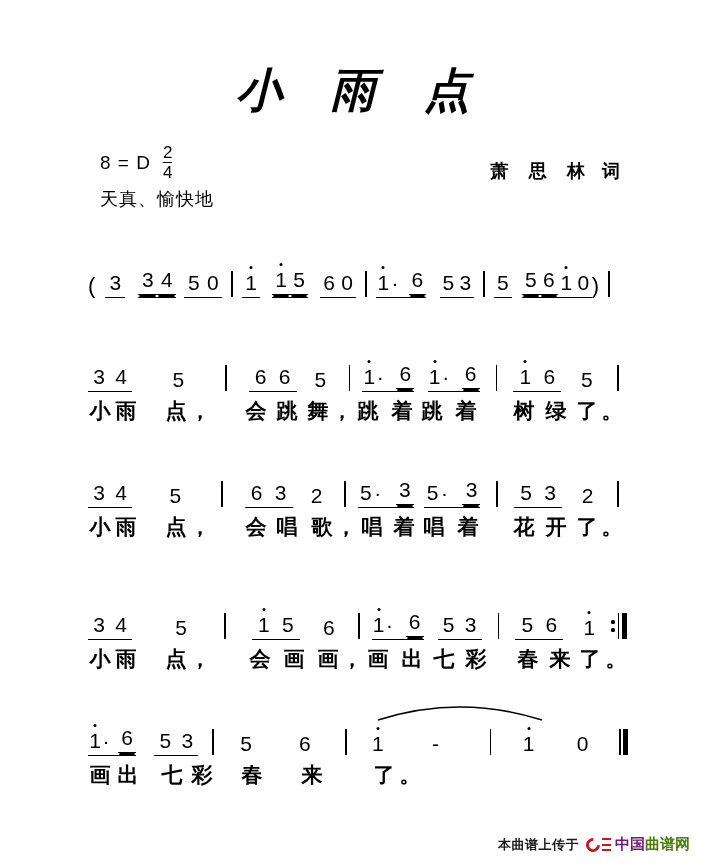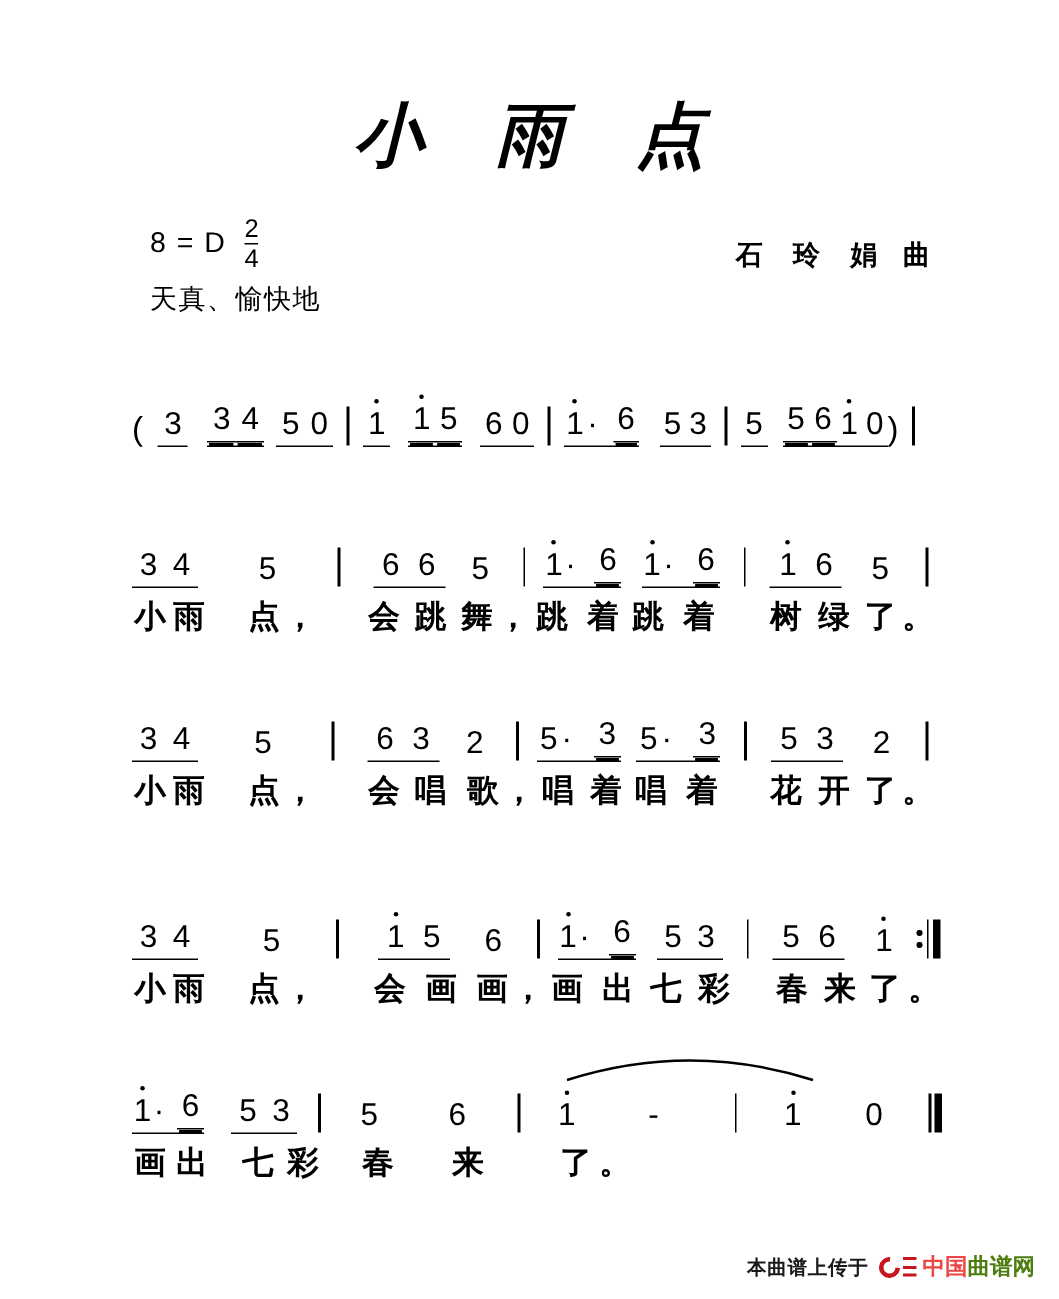--- a/index.html
+++ b/index.html
@@ -238,42 +238,42 @@
     justify-content: space-between;
     height: 13px;
     margin-left: 2px;
   }
   .logo-bars b {
     display: block;
     width: 9px;
     height: 2px;
     background: #c8161d;
   }
-  .brand-a { color: #ef4444; font-size: 15px; letter-spacing: 0; }
+  .brand-a { color: #701a75; font-size: 15px; letter-spacing: 0; }
   .brand-b { color: #4d7c0f; font-size: 15px; letter-spacing: 0; }
 </style>
 </head>
 <body>
 
 <div class="title">小 雨 点</div>
 
 <div class="meta-left">
   <div class="keyrow">
     <span class="keysig">8 = D</span>
     <span class="timesig">
       <span class="num">2</span>
       <span class="den">4</span>
     </span>
   </div>
   <div class="tempo">天真、愉快地</div>
 </div>
 
 <div class="meta-right">
   <div>
-    <span class="credit-name">石 玲 娟</span><span class="credit-role">曲</span>
+    <span class="credit-name">萧 思 林</span><span class="credit-role">词</span>
   </div>
 </div>
 
 <div class="system" style="top:258px;">
   <div class="noterow">
     <span class="paren">(</span>
     <span class="sp" style="width:10px"></span>
 
     <span class="n beam1" style="width:20px">3</span>
     <span class="sp" style="width:13px"></span>

